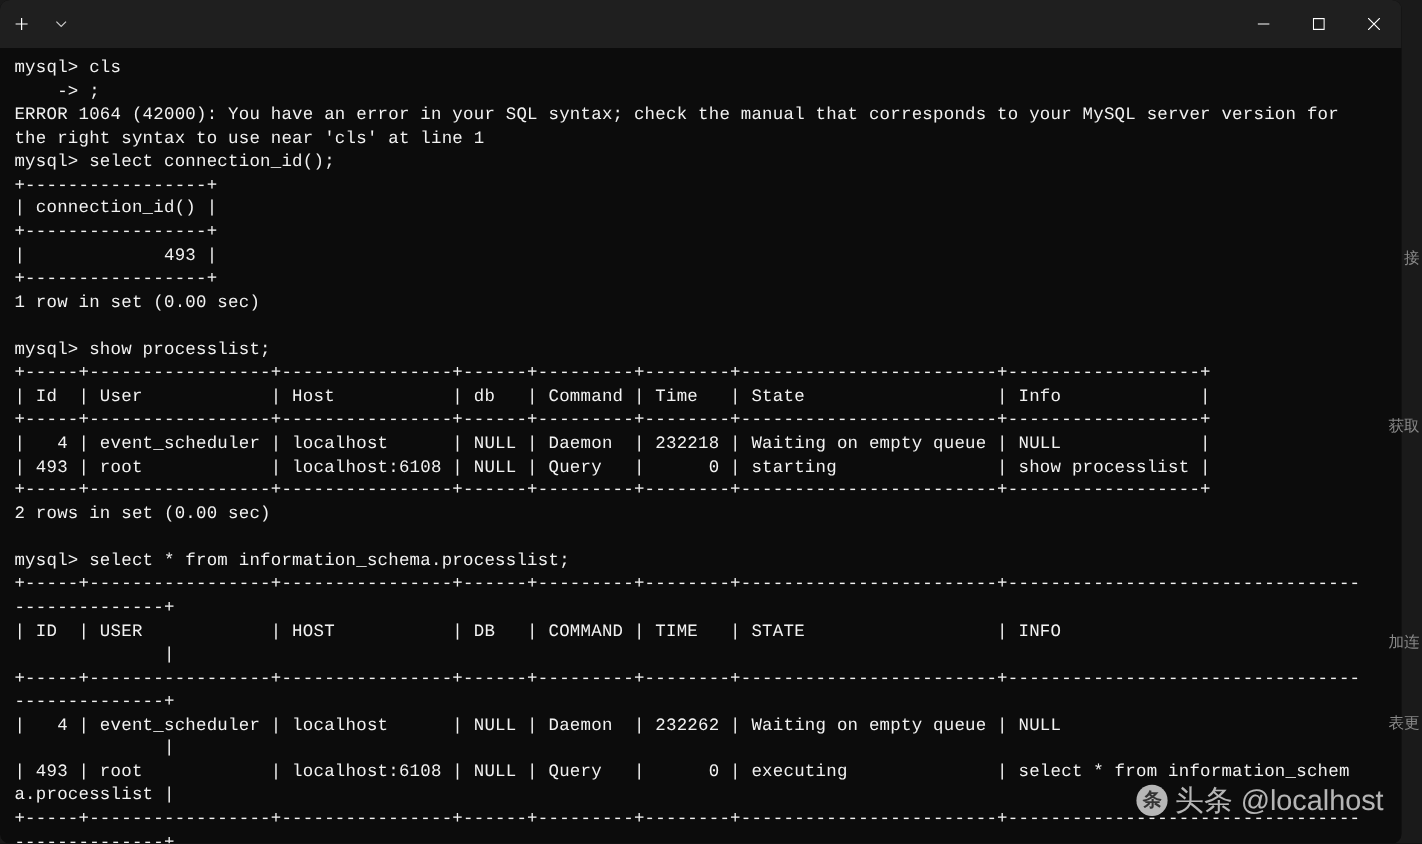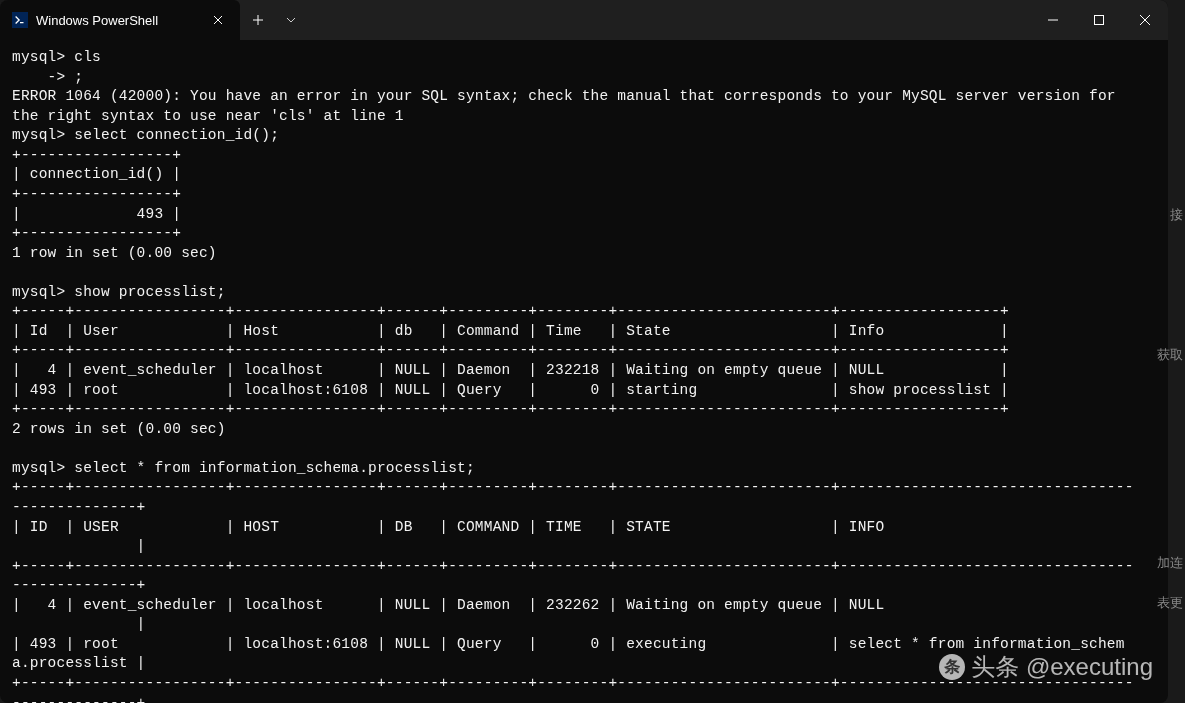--- a/index.html
+++ b/index.html
@@ -147,34 +147,20 @@
       font-family: 'Microsoft YaHei', sans-serif;
       font-size: 13px;
       writing-mode: horizontal-tb;
     }
   </style>
 </head>
 <body>
 
 <div class="window">
   <div class="titlebar">
-    <div class="tab">
-      <div class="tab-icon">
-        <svg viewBox="0 0 16 16" width="14" height="14">
-            <rect width="16" height="16" fill="#012456"></rect>
-            <path d="M3 4 L7 8 L3 12 M8 11 L12 11" stroke="#fff" stroke-width="1.5" fill="none"></path>
-          </svg>
-      </div>
-      <span class="tab-title">Windows PowerShell</span>
-      <div class="tab-close">
-        <svg viewBox="0 0 10 10" width="10" height="10">
-            <path d="M1 1 L9 9 M9 1 L1 9" stroke="#fff" stroke-width="1"></path>
-          </svg>
-      </div>
-    </div>
     <div class="new-tab">
       <svg viewBox="0 0 12 12" width="12" height="12">
           <path d="M6 1 L6 11 M1 6 L11 6" stroke="#fff" stroke-width="1"></path>
         </svg>
     </div>
     <div class="tab-dropdown">
       <svg viewBox="0 0 10 6" width="10" height="6">
           <path d="M1 1 L5 5 L9 1" stroke="#ccc" stroke-width="1" fill="none"></path>
         </svg>
     </div>
@@ -227,20 +213,20 @@
 --------------+
 |   4 | event_scheduler | localhost      | NULL | Daemon  | 232262 | Waiting on empty queue | NULL
               |
 | 493 | root            | localhost:6108 | NULL | Query   |      0 | executing              | select * from information_schem
 a.processlist |
 +-----+-----------------+----------------+------+---------+--------+------------------------+---------------------------------
 --------------+</div>
 
   <div class="watermark">
     <div class="watermark-icon">条</div>
-    <span>头条 @executing</span>
+    <span>头条 @localhost</span>
   </div>
 </div>
 
 <div class="side-text" style="top:206px">接</div>
 <div class="side-text" style="top:346px">获取</div>
-<div class="side-text" style="top:554px">加连</div>
+<div class="side-text" style="top:526px">加连</div>
 <div class="side-text" style="top:594px">表更</div>
 
 </body></html>

